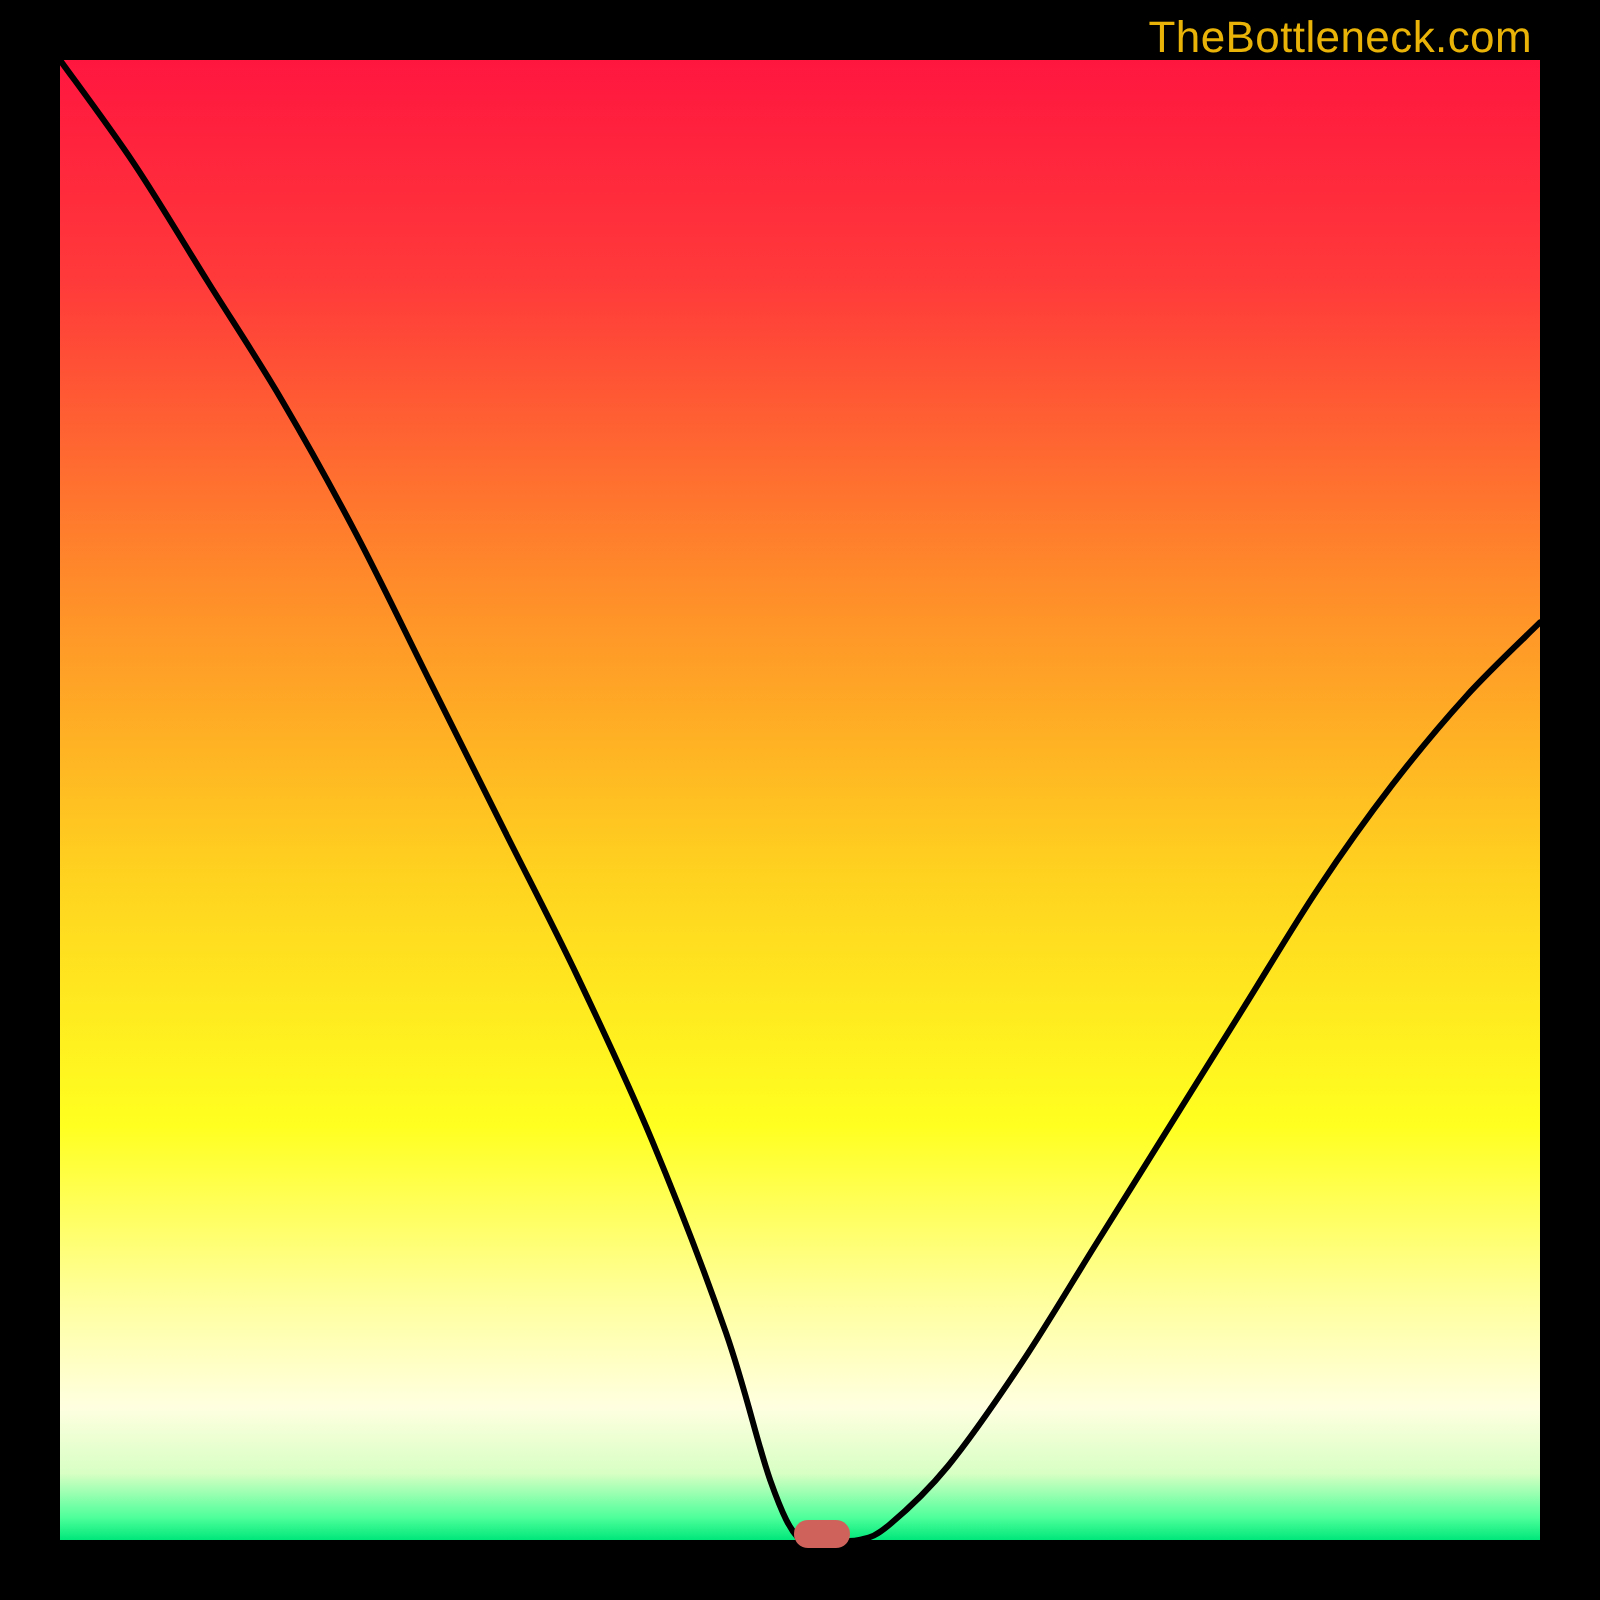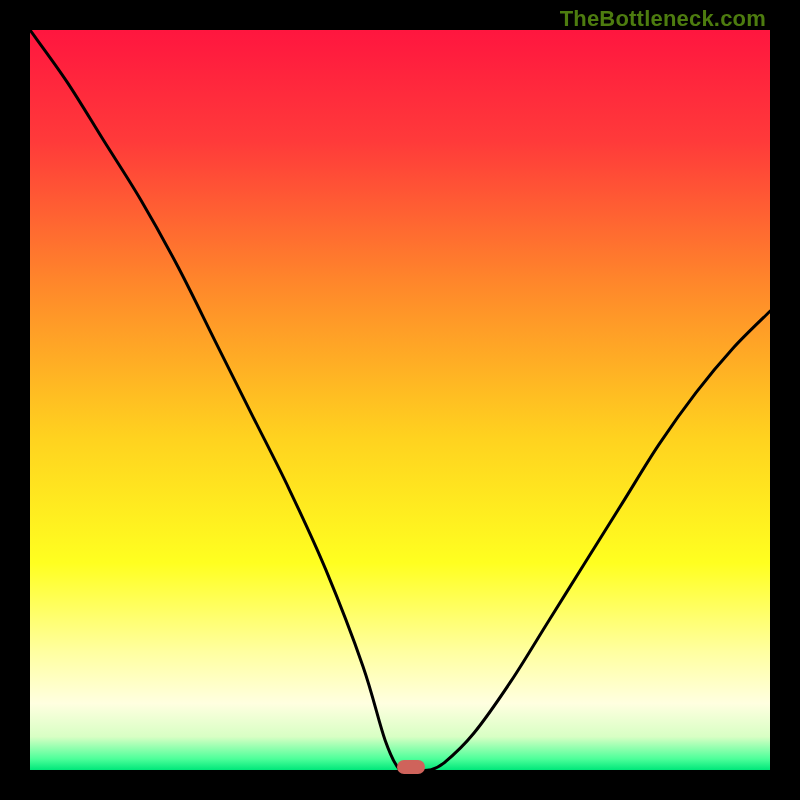--- a/index.html
+++ b/index.html
@@ -23,24 +23,24 @@
     position: absolute;
     left: 0;
     top: 0;
     width: 740px;
     height: 740px;
   }
   .watermark {
     position: absolute;
     top: 6px;
     right: 34px;
-    color: #4d7c0f;
+    color: #eab308;
     font-size: 22px;
     letter-spacing: 0.2px;
-    font-weight: 700;
+    font-weight: 400;
   }
   svg.curve {
     position: absolute;
     left: 0;
     top: 0;
     width: 740px;
     height: 740px;
     display: block;
   }
   .marker {

